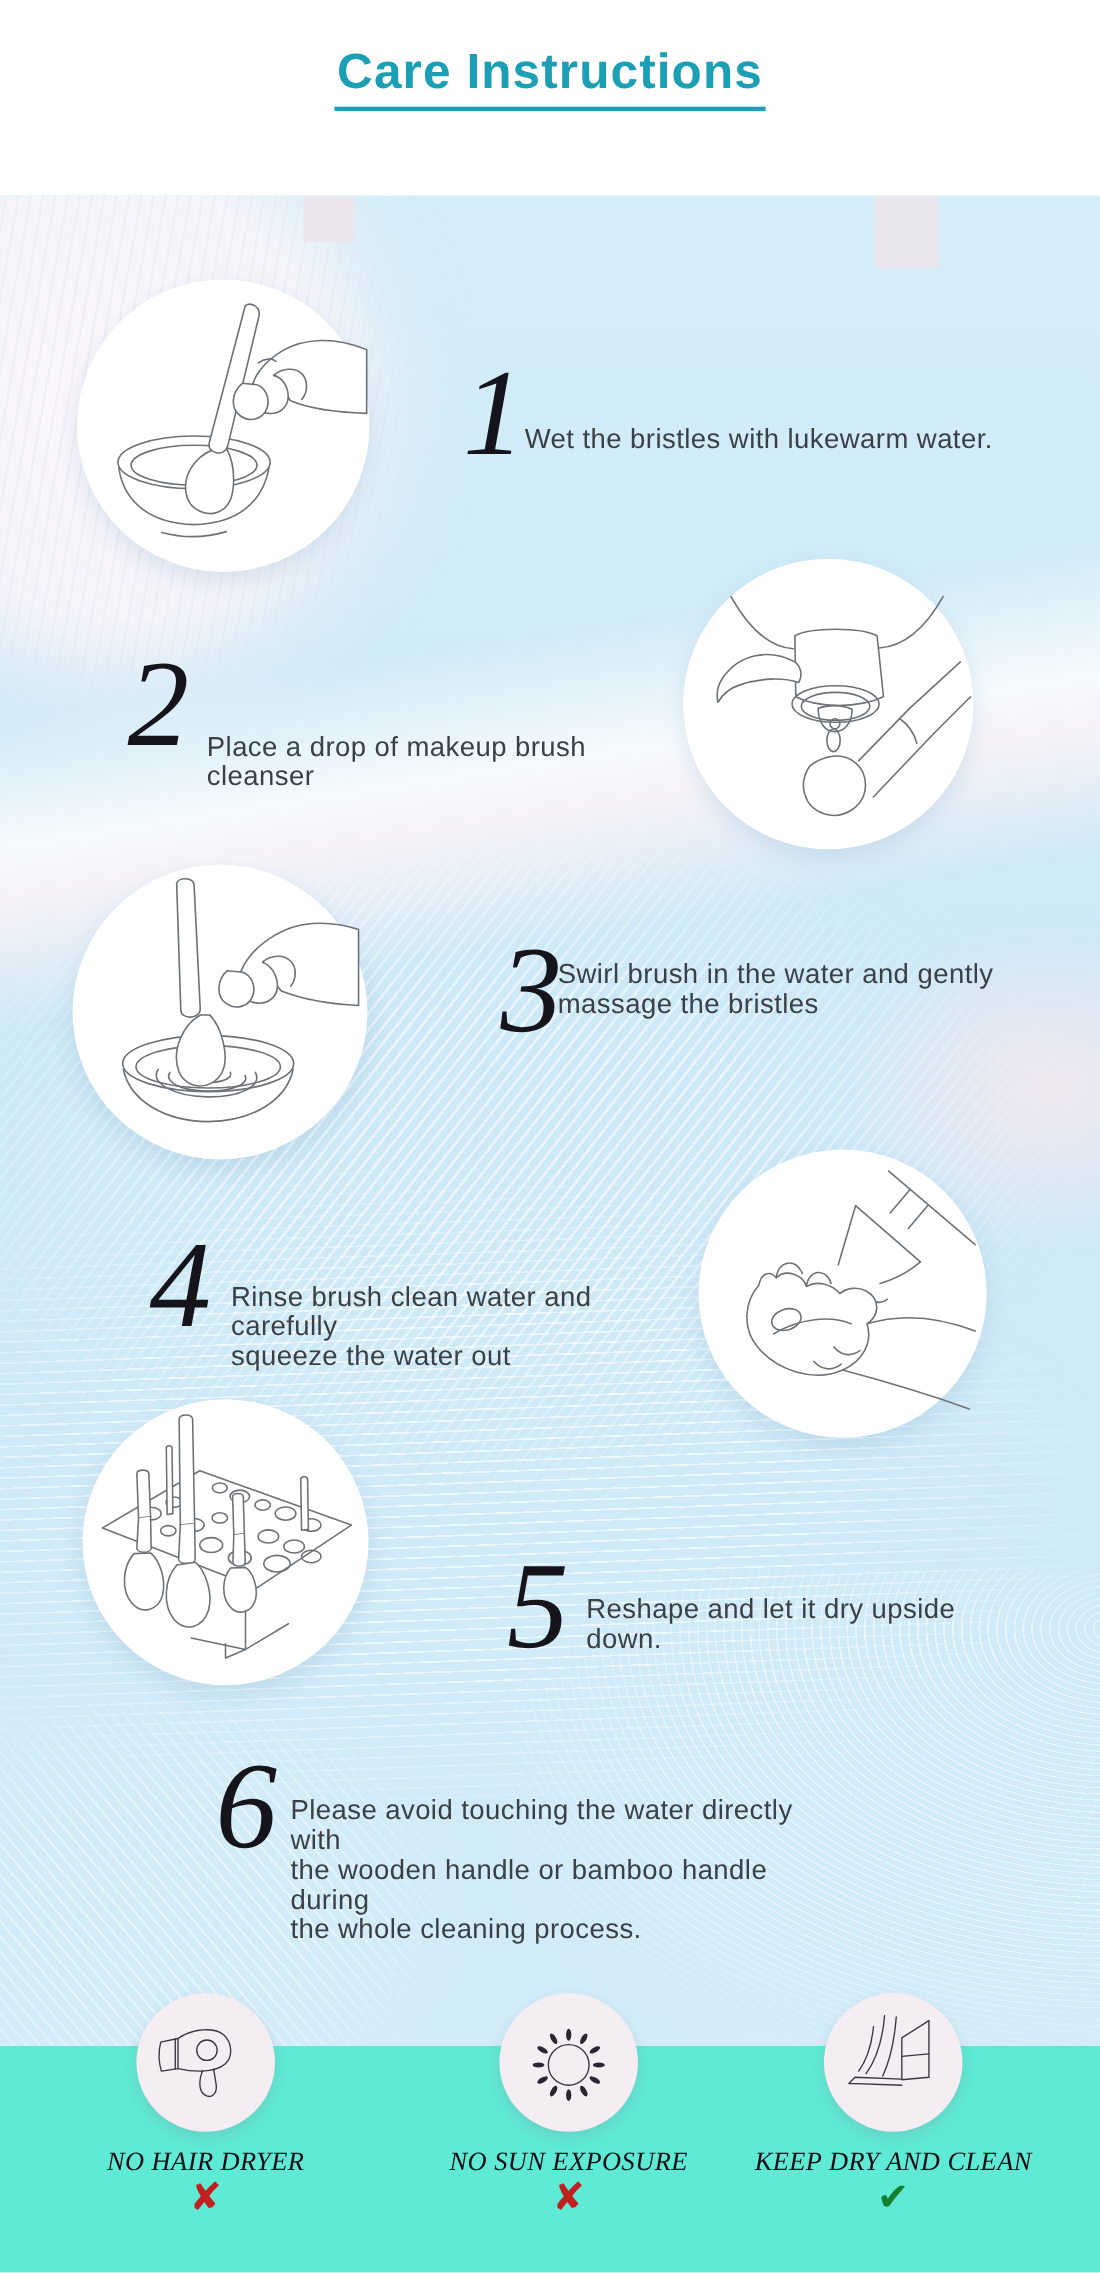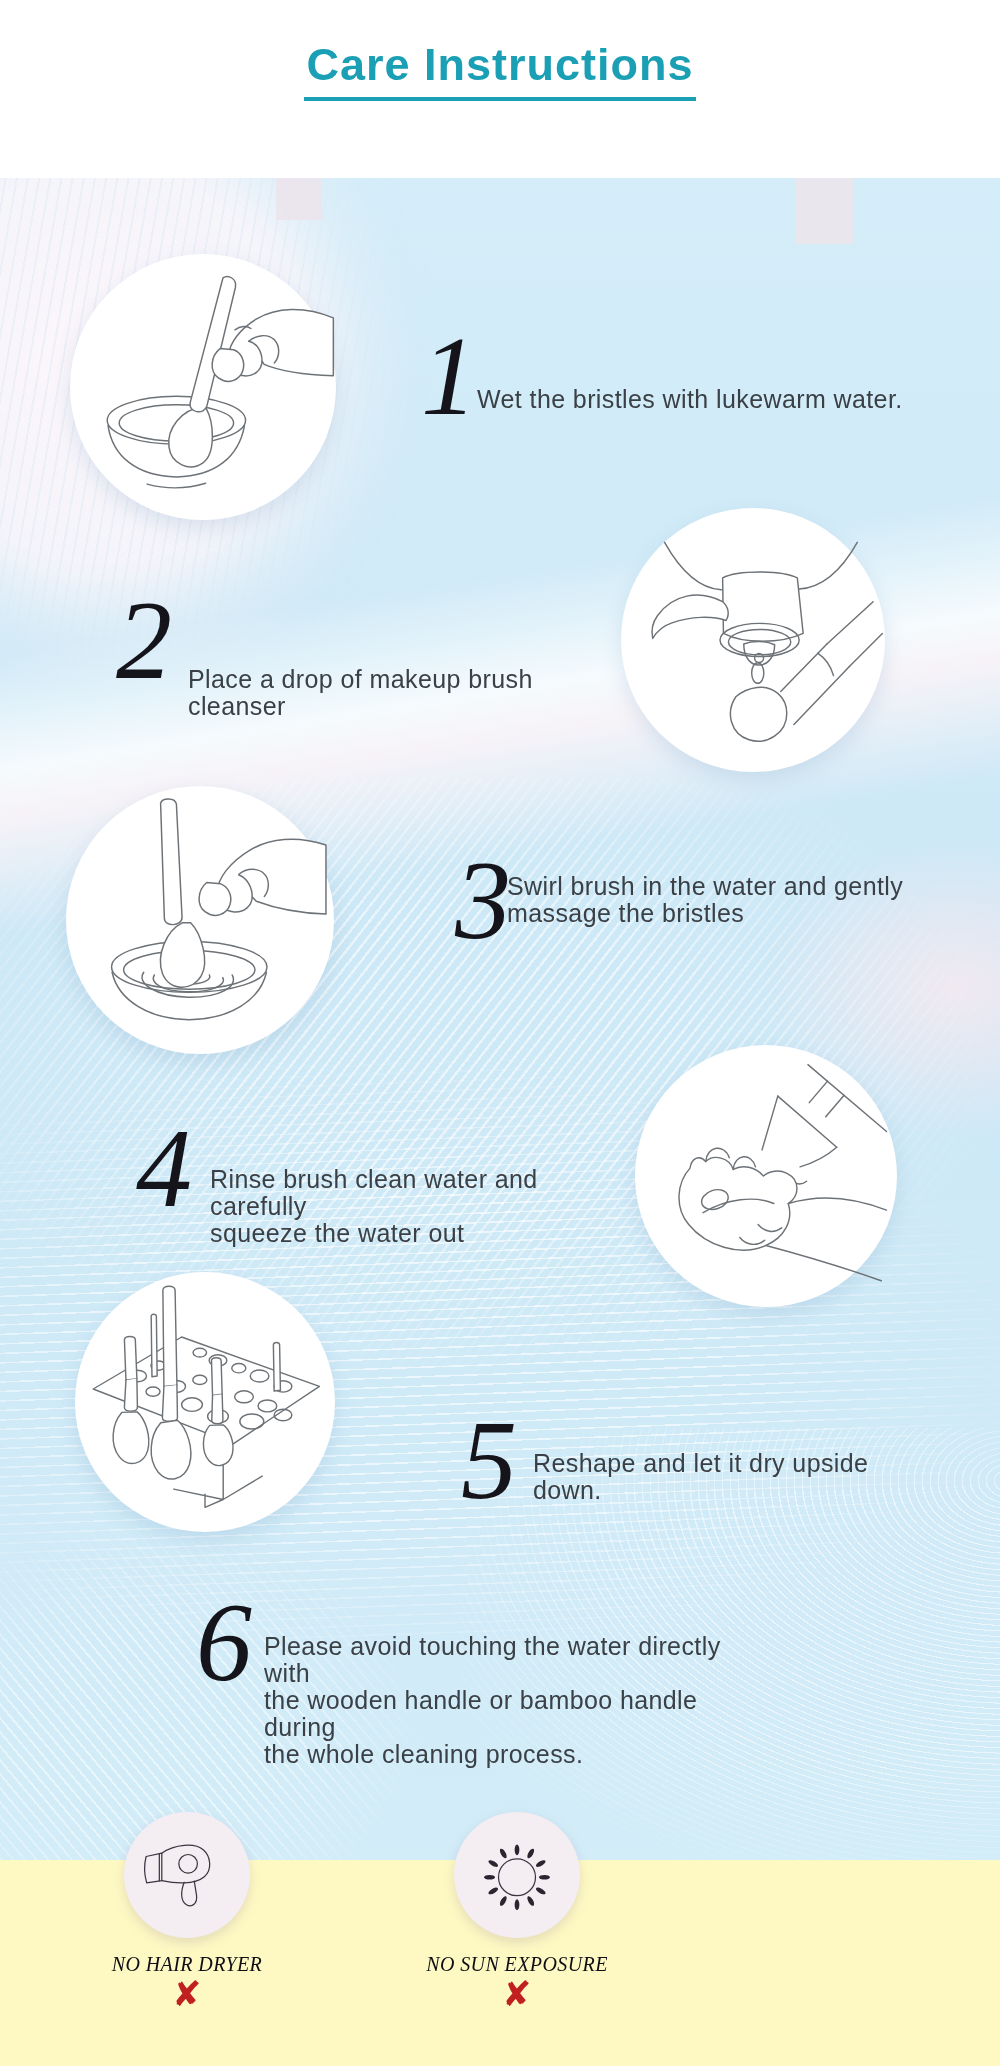--- a/index.html
+++ b/index.html
@@ -1,16 +1,16 @@
 <!DOCTYPE html>
 <html><head>
 <meta charset="utf-8">
 <style>
   html,body{margin:0;padding:0;background:#fff;}
-  .page{position:relative;width:1000px;height:2066px;background:#fef9c3;overflow:hidden;
+  .page{position:relative;width:1000px;height:2066px;background:#5eead4;overflow:hidden;
         font-family:"Liberation Sans",sans-serif;}
 
   
   .header{position:absolute;left:0;top:0;width:1000px;height:178px;background:#ffffff;text-align:center;z-index:5;}
   .title{display:inline-block;margin-top:42px;font-size:45px;font-weight:bold;color:#1b9fb4;
          letter-spacing:1px;line-height:1;border-bottom:4px solid #1b9fb4;padding:0 2px 10px 2px;}
 
   
   .bg{position:absolute;left:0;top:178px;width:1000px;height:1682px;
       background:linear-gradient(180deg,#d4edf9 0%,#cde8f6 45%,#d2ecf8 100%);overflow:hidden;}
@@ -70,21 +70,21 @@
   .s6n{left:196px;top:1586px;} .s6t{left:264px;top:1633px;width:470px;}
 
   
   .care{position:absolute;top:1812px;width:240px;display:flex;flex-direction:column;align-items:center;z-index:4;}
   .care1{left:67px;} .care2{left:397px;} .care3{left:692px;}
   .care-circle{width:126px;height:126px;border-radius:50%;background:#f4edf2;
                box-shadow:0 5px 12px rgba(140,120,145,.22);display:flex;align-items:center;justify-content:center;}
   .care-circle svg{width:112px;height:112px;}
   .iline{stroke:#3a3540;stroke-width:1.1;fill:none;stroke-linecap:round;stroke-linejoin:round;}
   .care-label{margin-top:15px;font-family:"Liberation Serif",serif;font-style:italic;
-              font-size:20px;letter-spacing:.4px;color:#0e0e14;white-space:nowrap;}
+              font-size:24px;letter-spacing:.4px;color:#0e0e14;white-space:nowrap;}
   .care-mark{margin-top:1px;font-family:"DejaVu Sans",sans-serif;font-size:35px;line-height:1;font-weight:bold;}
   .mark-red{color:#c12020;} .mark-green{color:#15802e;}
 </style>
 </head>
 <body>
 
 <div class="page">
 
   <div class="header">
     <h1 class="title">Care Instructions</h1>
@@ -284,14 +284,30 @@
           <ellipse cx="50" cy="27.5" rx="2.1" ry="4.8" transform="rotate(270 50 52)"></ellipse>
           <ellipse cx="50" cy="27.5" rx="2.1" ry="4.8" transform="rotate(300 50 52)"></ellipse>
           <ellipse cx="50" cy="27.5" rx="2.1" ry="4.8" transform="rotate(330 50 52)"></ellipse>
         </g>
       </svg>
     </div>
     <div class="care-label">NO SUN EXPOSURE</div>
     <div class="care-mark mark-red">✘</div>
   </div>
 
+  <div class="care care3">
+    <div class="care-circle">
+      <svg viewBox="0 0 100 100">
+        <g class="iline">
+          <path d="M43,12 C41.5,30 37.5,46 28,59"></path>
+          <path d="M52.5,13 C51,32 48,47 41.5,61"></path>
+          <path d="M34,21 C32.5,36 28.5,48 22,57"></path>
+          <path d="M57,30 L79,16 L79,62 L57,64 Z"></path>
+          <path d="M57,45 L79,43"></path>
+          <path d="M57,63.5 L19,62 M19,62 L14,67 M14,67 L57,68.5"></path>
+        </g>
+      </svg>
+    </div>
+    <div class="care-label">KEEP DRY AND CLEAN</div>
+    <div class="care-mark mark-green">✔</div>
+  </div>
 
 </div>
 
 </body></html>

